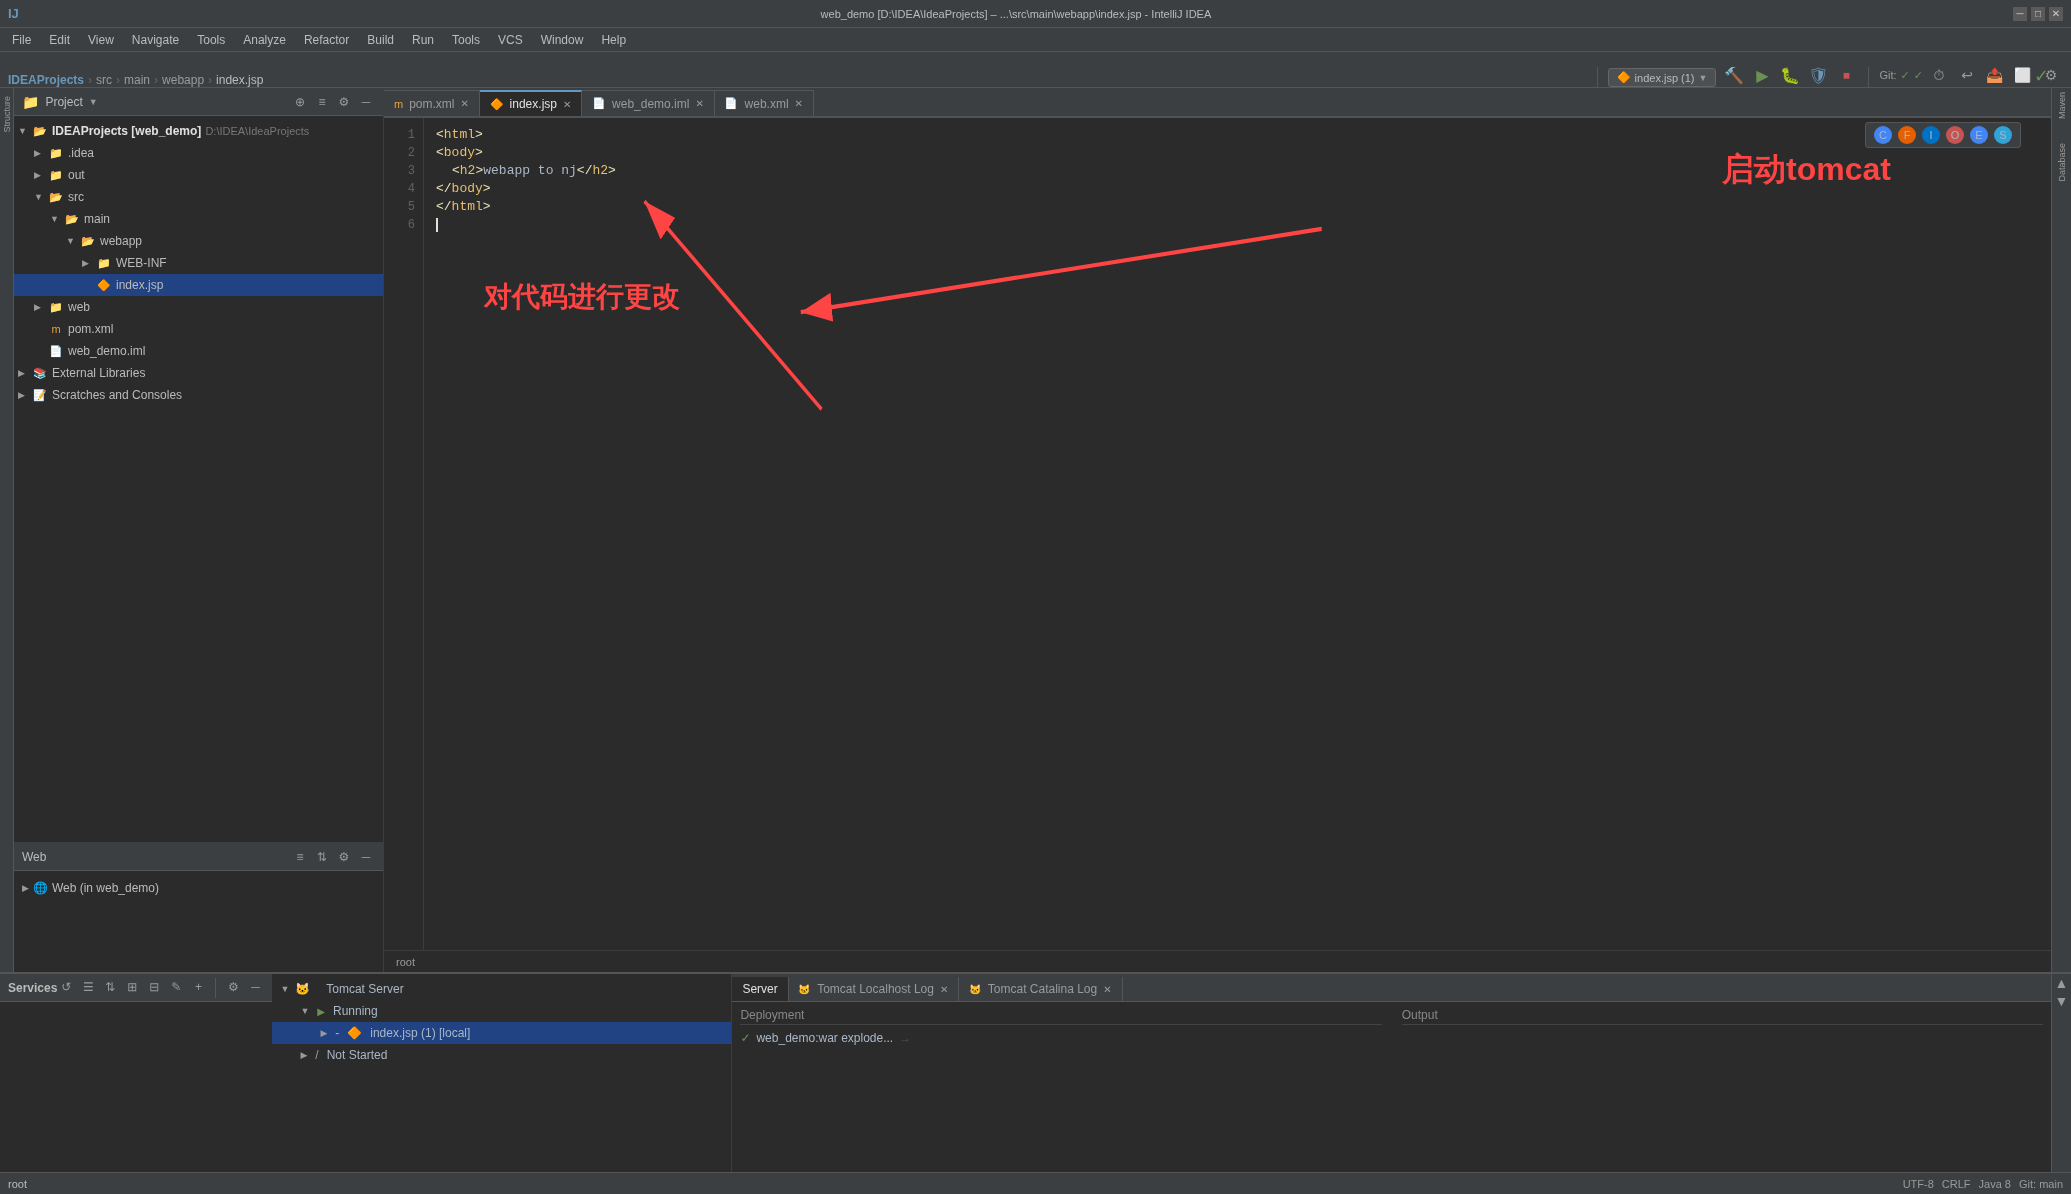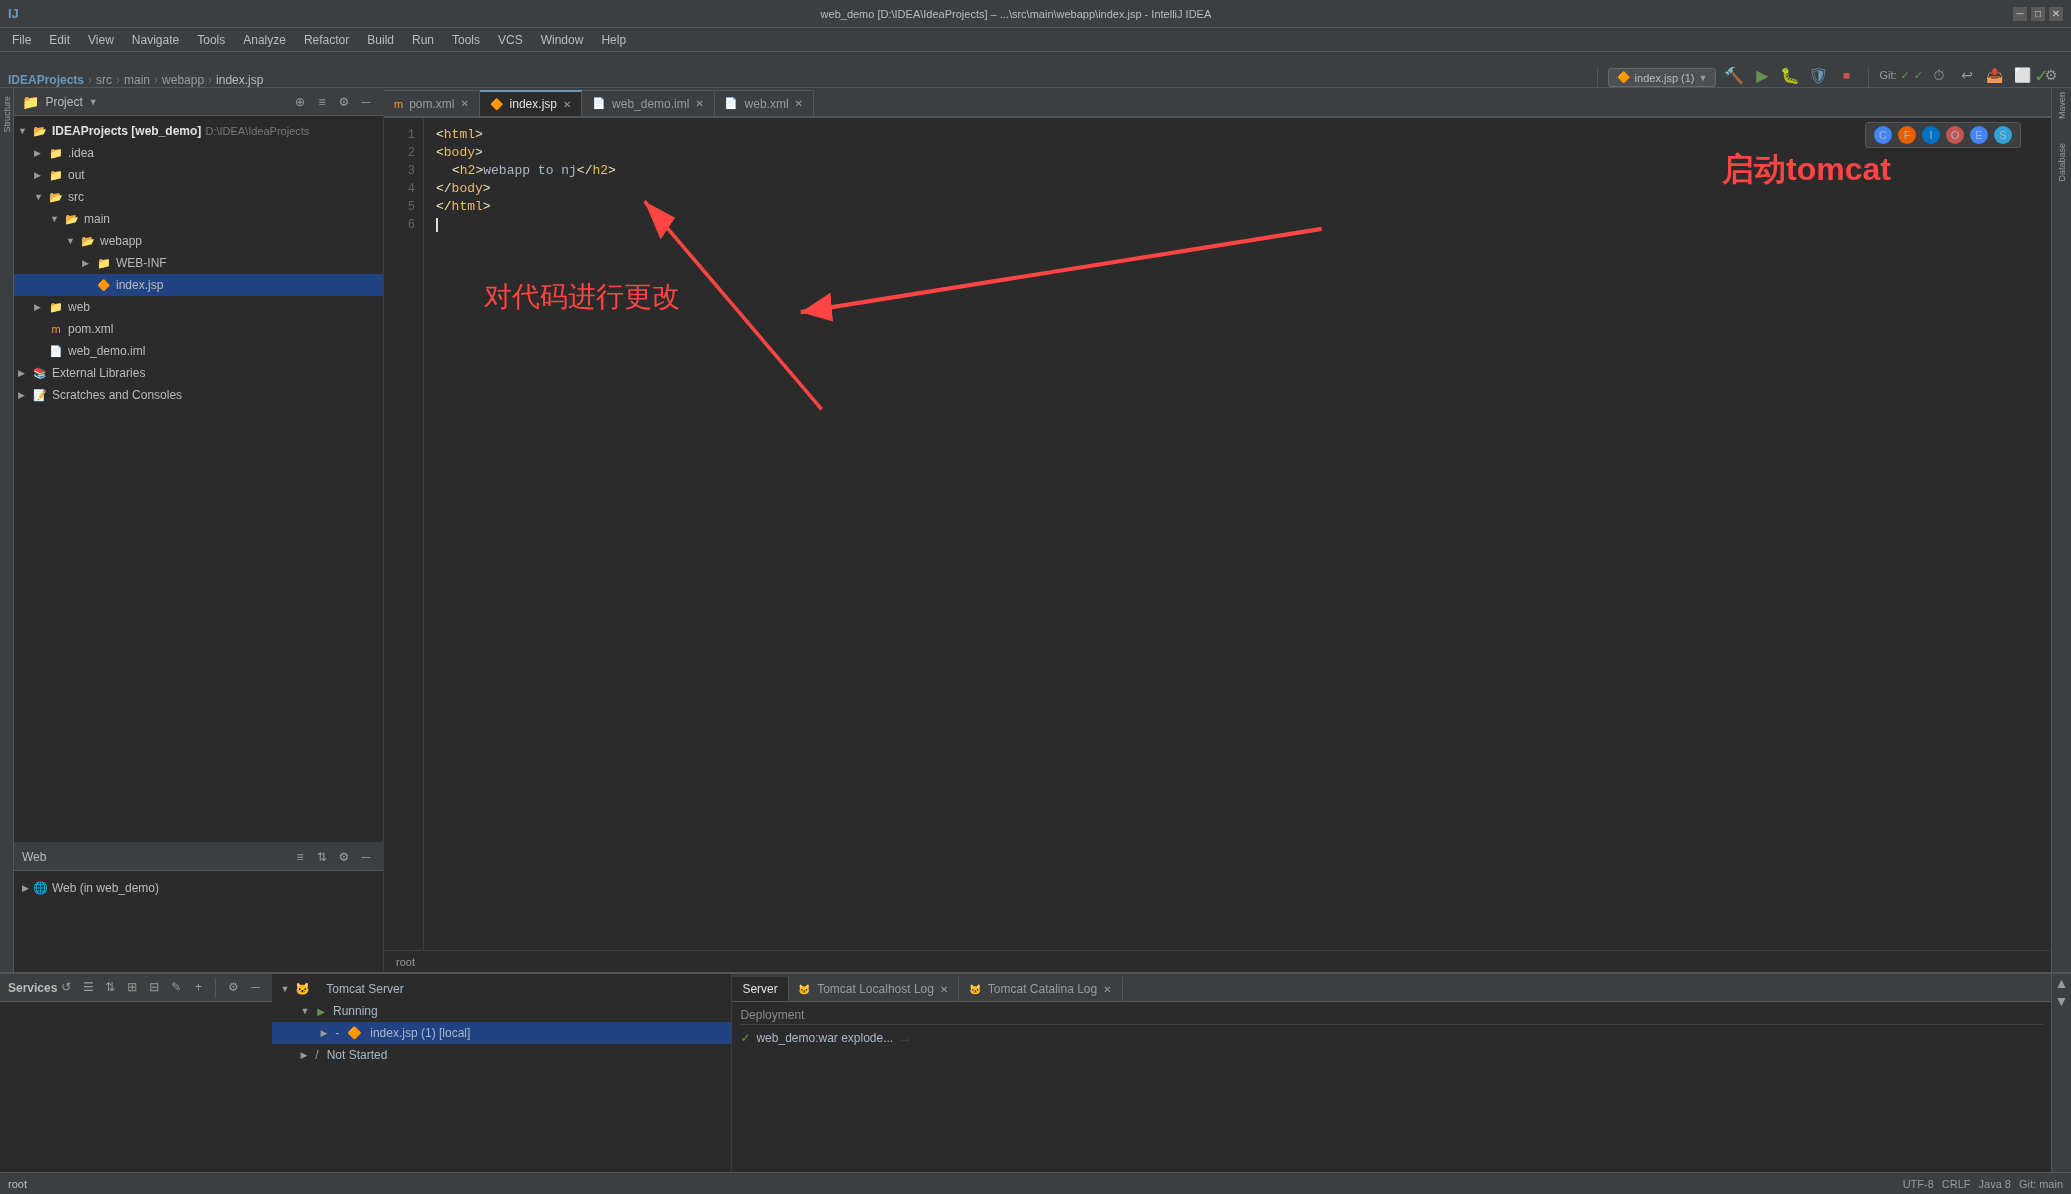--- a/index.html
+++ b/index.html
@@ -760,21 +760,21 @@
             <polygon points="0 0, 10 3.5, 0 7" fill="#ff4444"></polygon>
           </marker>
         </defs>
 
         <line x1="900" y1="80" x2="400" y2="140" stroke="#ff4444" stroke-width="3" marker-end="url(#arrowhead1)"></line>
 
         <line x1="420" y1="210" x2="250" y2="60" stroke="#ff4444" stroke-width="3" marker-end="url(#arrowhead2)"></line>
       </svg>
 
       <div style="position:absolute;top:30px;right:160px;color:#ff4444;font-size:32px;font-weight:bold;pointer-events:none;white-space:nowrap;">启动tomcat</div>
-      <div style="position:absolute;top:160px;left:100px;color:#ff4444;font-size:28px;font-weight:normal;pointer-events:none;white-space:nowrap;">对代码进行更改</div>
+      <div style="position:absolute;top:160px;left:100px;color:#ff4444;font-size:28px;font-weight:bold;pointer-events:none;white-space:nowrap;">对代码进行更改</div>
     </div>
 
     <div style="position:absolute;top:34px;right:30px;display:flex;gap:6px;align-items:center;background:#3c3f41;padding:3px 8px;border-radius:3px;border:1px solid #555;">
       <div style="width:18px;height:18px;border-radius:50%;background:#4285f4;display:flex;align-items:center;justify-content:center;font-size:11px;cursor:pointer;">C</div>
       <div style="width:18px;height:18px;border-radius:50%;background:#e66000;display:flex;align-items:center;justify-content:center;font-size:11px;cursor:pointer;">F</div>
       <div style="width:18px;height:18px;border-radius:50%;background:#0072C6;display:flex;align-items:center;justify-content:center;font-size:11px;cursor:pointer;">I</div>
       <div style="width:18px;height:18px;border-radius:50%;background:#c75450;display:flex;align-items:center;justify-content:center;font-size:11px;cursor:pointer;">O</div>
       <div style="width:18px;height:18px;border-radius:50%;background:#4285f4;display:flex;align-items:center;justify-content:center;font-size:11px;cursor:pointer;">E</div>
       <div style="width:18px;height:18px;border-radius:50%;background:#30a3d8;display:flex;align-items:center;justify-content:center;font-size:11px;cursor:pointer;">S</div>
     </div>
@@ -860,20 +860,23 @@
 
       <div class="services-pane">
         <div class="services-col">
           <div class="services-col-label">Deployment</div>
           <div class="services-output-item">
             <span class="check-green">✓</span>
             <span>web_demo:war explode...</span>
             <span style="color:#555;">→</span>
           </div>
         </div>
+        <div class="services-col">
+          <div class="services-col-label">Output</div>
+        </div>
       </div>
     </div>
 
     <div class="right-strip-services">
       <button class="panel-action-btn" style="font-size:14px;">▲</button>
       <button class="panel-action-btn" style="font-size:14px;">▼</button>
     </div>
   </div>
 </div>
 

